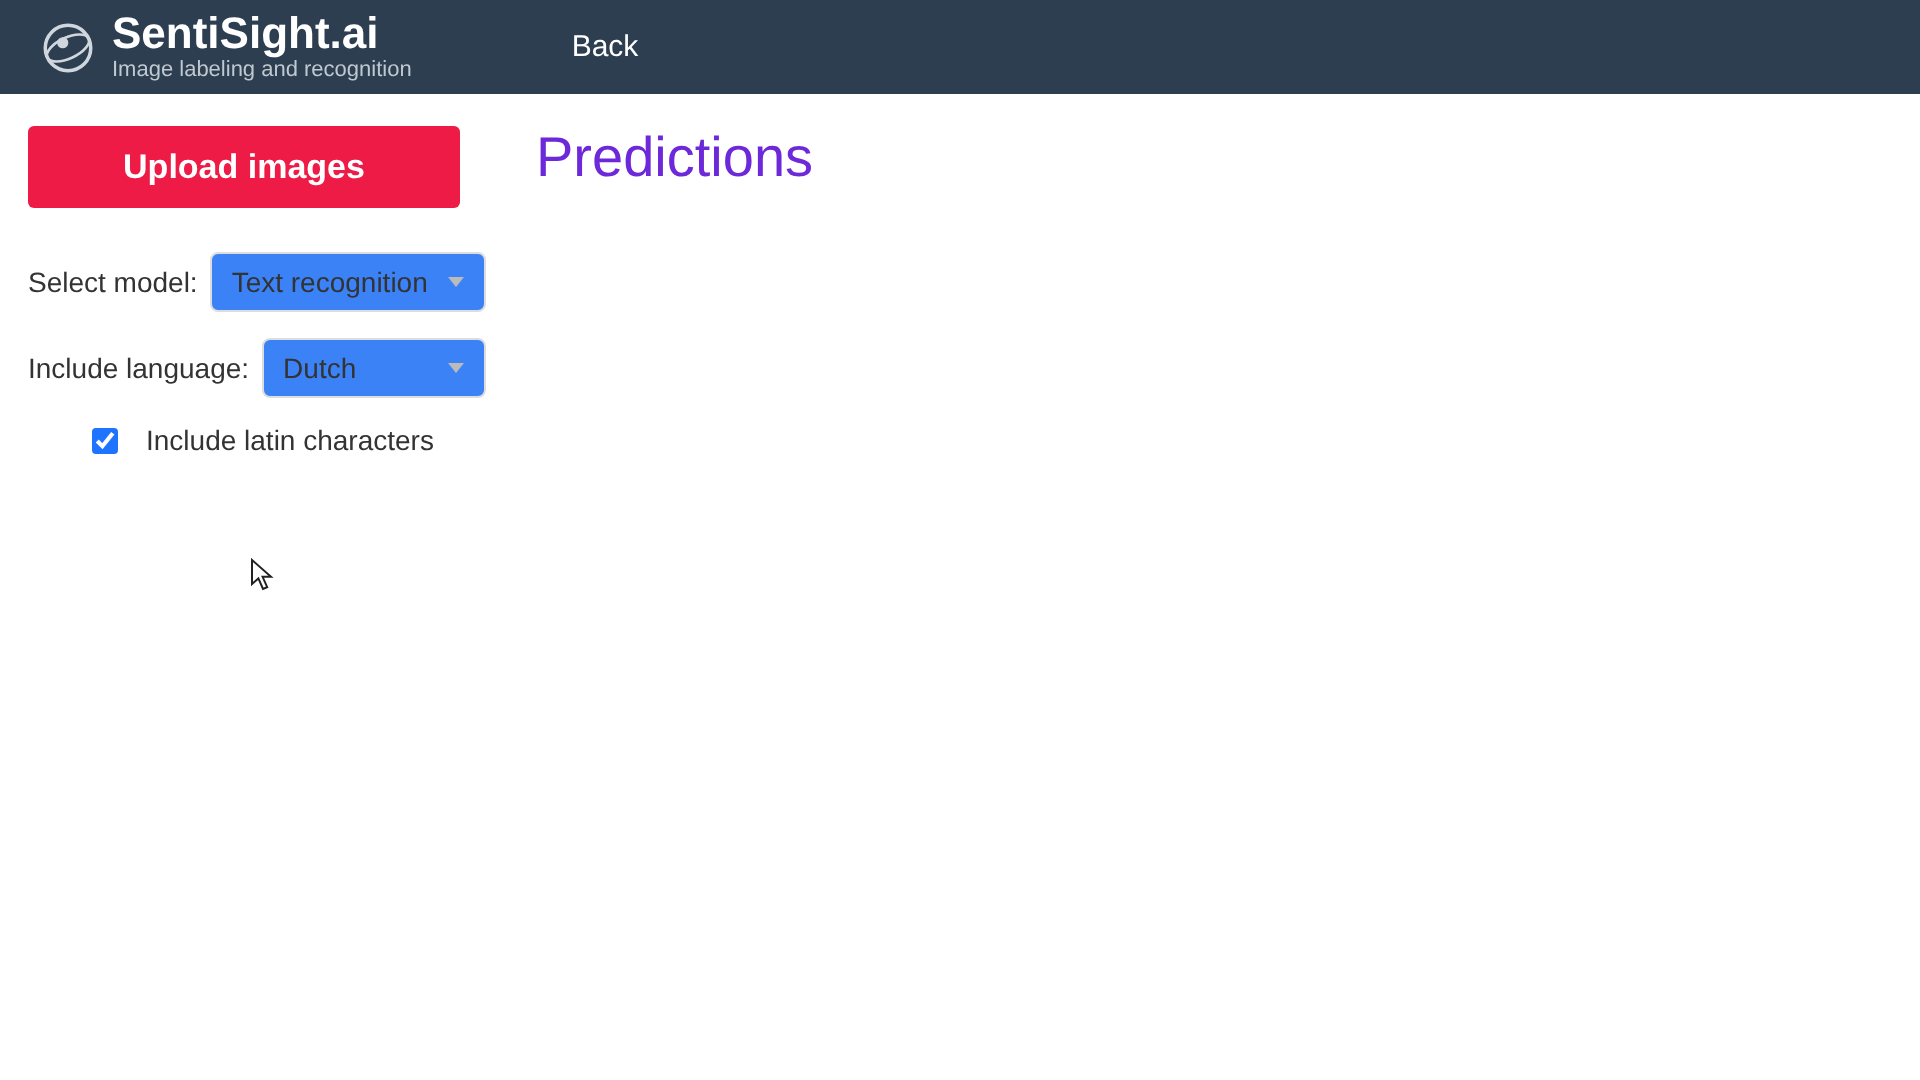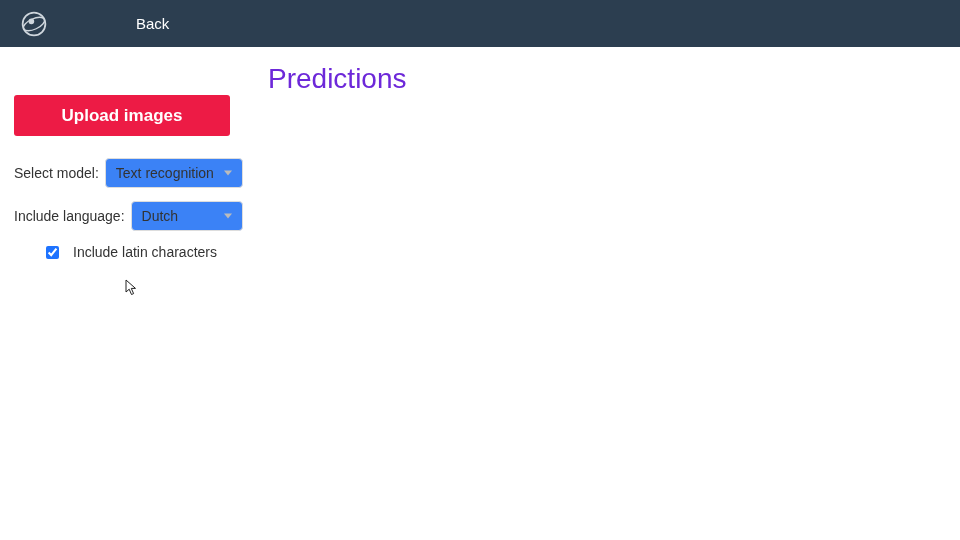--- a/index.html
+++ b/index.html
@@ -6,21 +6,21 @@
     body { font-family: -apple-system, BlinkMacSystemFont, "Segoe UI", Arial, sans-serif; width: 960px; height: 540px; background: #fff; overflow: hidden; position: relative; }
     .header { background: #2c3e50; height: 47px; display: flex; align-items: center; padding-left: 20px; }
     .logo-block { display: flex; align-items: center; }
     .logo-icon { width: 28px; height: 28px; margin-right: 8px; display: flex; align-items: center; justify-content: center; }
     .logo-icon svg { width: 28px; height: 28px; }
     .brand-text { display: flex; flex-direction: column; line-height: 1; }
     .brand-name { color: #fff; font-size: 22px; font-weight: 600; }
     .brand-tag { color: #c0c8d0; font-size: 11px; margin-top: 2px; }
     .back-link { color: #fff; font-size: 15px; font-weight: 500; margin-left: 80px; cursor: pointer; }
     .content { display: flex; padding: 16px 10px 0 14px; }
-    .sidebar { width: 240px; margin-top: 32px; }
+    .sidebar { width: 240px; }
     .upload-btn { background: #ed1b45; color: #fff; border: none; width: 216px; height: 41px; font-size: 17px; font-weight: 600; border-radius: 3px; cursor: pointer; display: flex; align-items: center; justify-content: center; margin-bottom: 22px; }
     .form-row { display: flex; align-items: center; margin-bottom: 13px; }
     .form-label { font-size: 14px; color: #333; margin-right: 6px; white-space: nowrap; }
     .select-box { position: relative; border: 1px solid #ddd; border-radius: 4px; height: 30px; padding: 0 28px 0 10px; font-size: 14px; color: #333; display: flex; align-items: center; min-width: 130px; cursor: pointer; background: #3b82f6; }
     .select-box.narrow { min-width: 112px; }
     .chevron { position: absolute; right: 10px; top: 50%; transform: translateY(-50%); width: 0; height: 0; border-left: 4px solid transparent; border-right: 4px solid transparent; border-top: 5px solid #bbb; }
     .check-row { display: flex; align-items: center; margin-top: 6px; padding-left: 32px; }
     .checkbox { width: 13px; height: 13px; accent-color: #1e73ff; margin-right: 14px; cursor: pointer; }
     .check-label { font-size: 14px; color: #333; }
     .main { flex: 1; padding-left: 14px; }
@@ -33,20 +33,24 @@
 
 <div class="header">
   <div class="logo-block">
     <span class="logo-icon">
       <svg viewBox="0 0 32 32">
         <ellipse cx="16" cy="16" rx="13" ry="13" fill="none" stroke="#cfd6dd" stroke-width="2"></ellipse>
         <ellipse cx="16" cy="16" rx="13" ry="6" fill="none" stroke="#cfd6dd" stroke-width="1.5" transform="rotate(-25 16 16)"></ellipse>
         <circle cx="13" cy="13" r="3.2" fill="#cfd6dd"></circle>
       </svg>
     </span>
+    <div class="brand-text">
+      <span class="brand-name">SentiSight.ai</span>
+      <span class="brand-tag">Image labeling and recognition</span>
+    </div>
   </div>
   <span class="back-link">Back</span>
 </div>
 
 <div class="content">
   <div class="sidebar">
     <button class="upload-btn">Upload images</button>
 
     <div class="form-row">
       <span class="form-label">Select model:</span>

